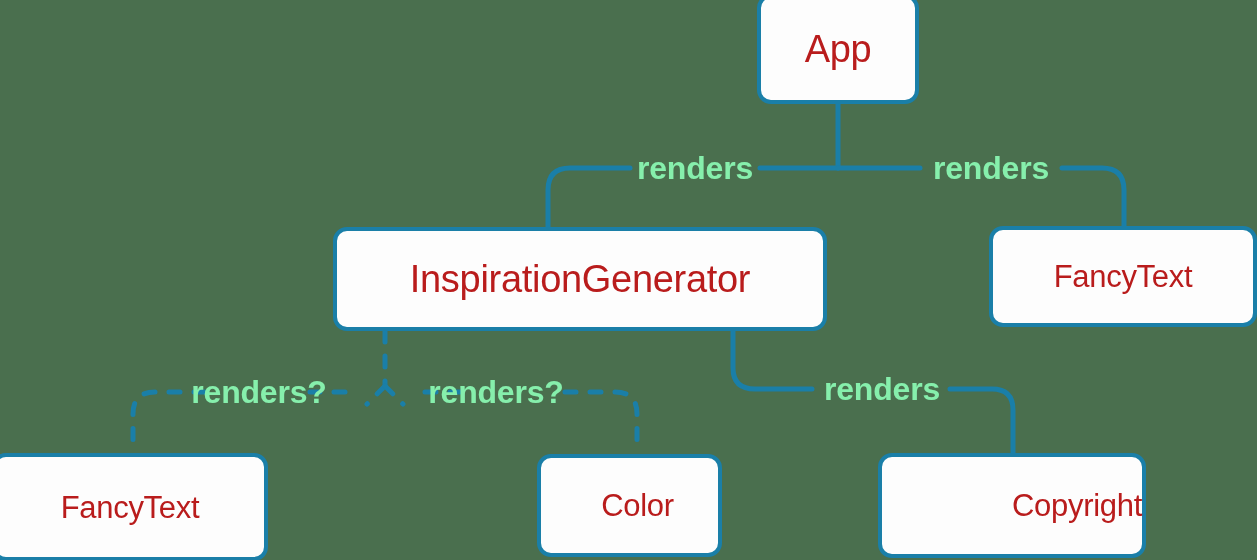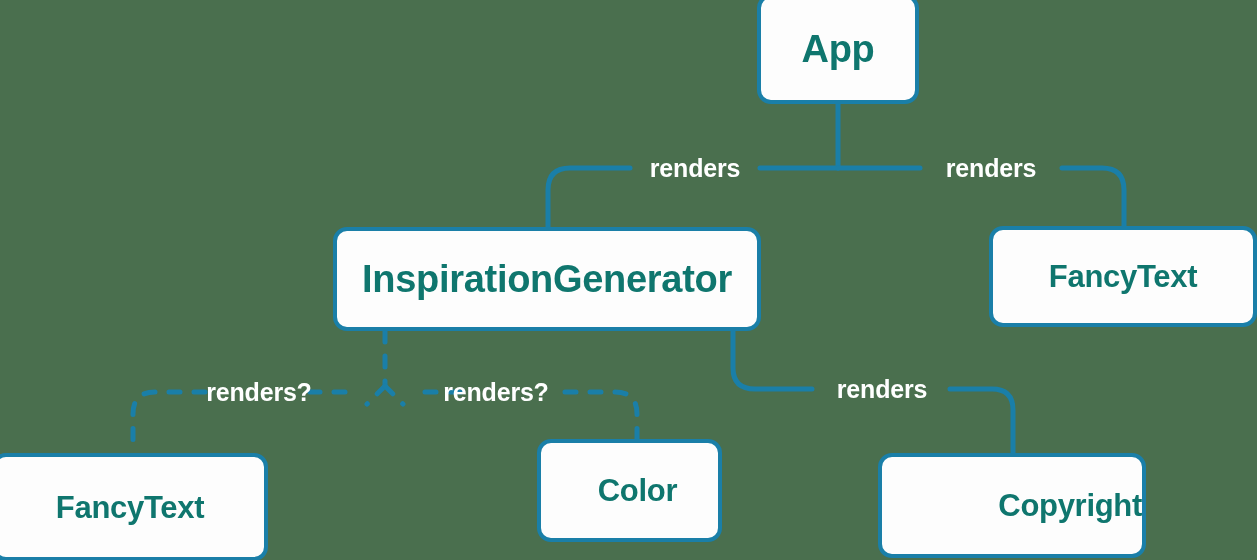--- a/index.html
+++ b/index.html
@@ -30,44 +30,44 @@
     box-sizing: border-box;
     background: #fdfdfd;
     border: 4px solid #1a7fa8;
     border-radius: 14px;
     display: flex;
     align-items: center;
     justify-content: center;
     z-index: 2;
   }
   .node-label {
-    color: #0f766e;
+    color: #b91c1c;
     font-size: 38px;
-    font-weight: 700;
+    font-weight: 400;
     letter-spacing: -0.3px;
     white-space: nowrap;
     line-height: 1;
   }
   .node.small .node-label { font-size: 31px; }
   .edge-label {
     position: absolute;
-    color: #ffffff;
-    font-size: 25px;
+    color: #86efac;
+    font-size: 32px;
     font-weight: 700;
     white-space: nowrap;
     transform: translate(-50%, -50%);
     z-index: 3;
     letter-spacing: -0.2px;
   }
   
   #node-app        { left: 757px;  top: -6px;  width: 162px; height: 110px; }
-  #node-inspgen    { left: 333px;  top: 227px; width: 428px; height: 104px; }
+  #node-inspgen    { left: 333px;  top: 227px; width: 494px; height: 104px; }
   #node-fancytext-right { left: 989px; top: 226px; width: 268px; height: 101px; }
   #node-fancytext-left  { left: -8px; top: 453px; width: 276px; height: 108px; }
-  #node-color      { left: 537px;  top: 439px; width: 185px; height: 103px; padding-left: 16px; }
+  #node-color      { left: 537px;  top: 454px; width: 185px; height: 103px; padding-left: 16px; }
   #node-copyright  { left: 878px;  top: 453px; width: 268px; height: 105px; justify-content: flex-end; }
 </style>
 </head>
 <body>
 
 <div id="diagram-root">
 
   <svg class="edge-layer" viewBox="0 0 1257 560" xmlns="http://www.w3.org/2000/svg">
     <g fill="none" stroke="#1a7fa8" stroke-width="5" stroke-linecap="round">
 

